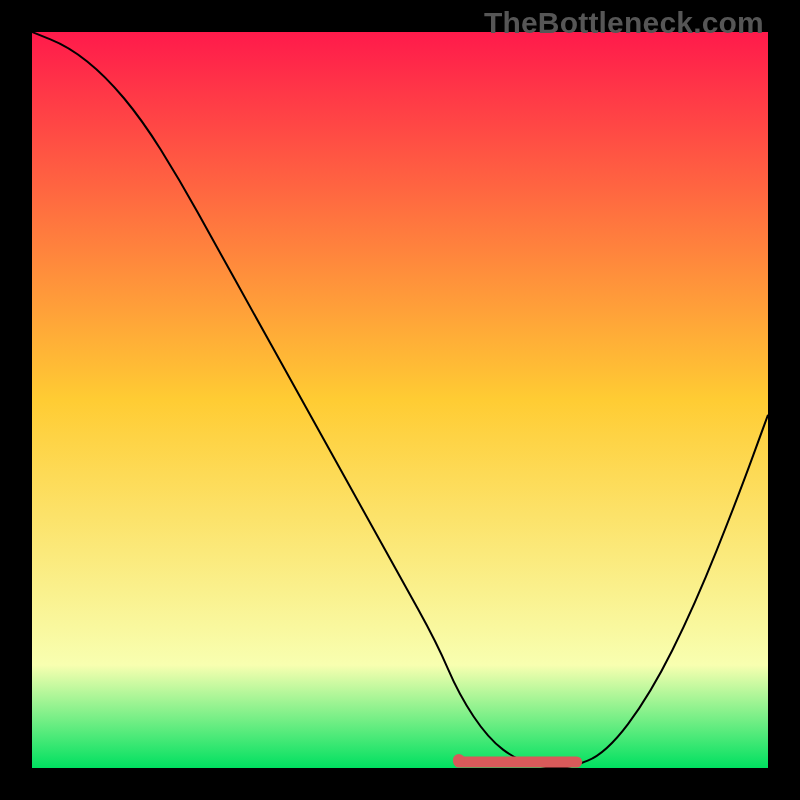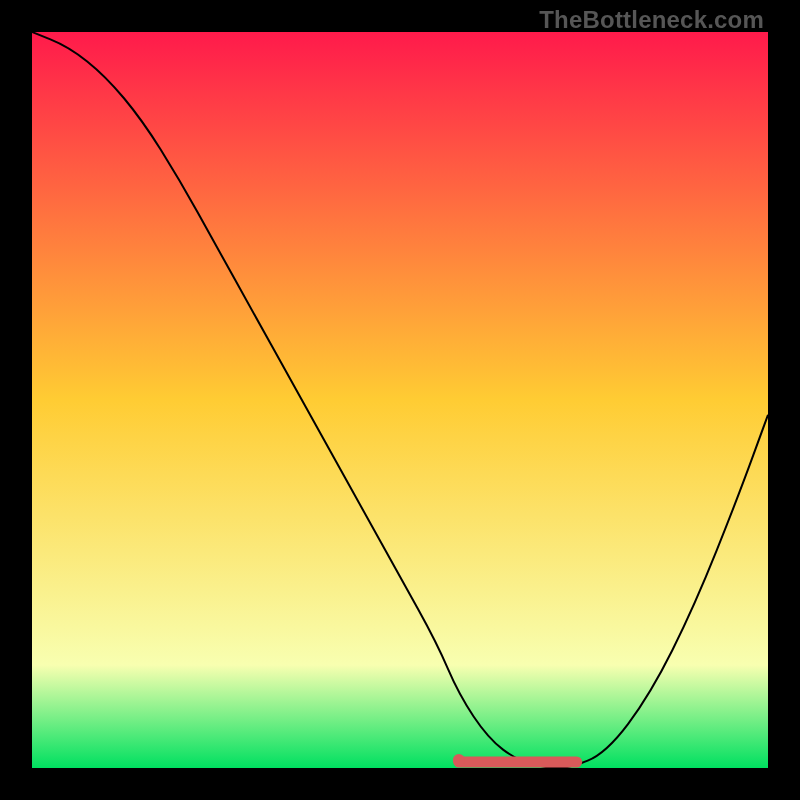--- a/index.html
+++ b/index.html
@@ -1,18 +1,18 @@
 <!DOCTYPE html>
 <html><head>
 <meta charset="utf-8">
 <style>
   html,body{margin:0;padding:0;width:800px;height:800px;overflow:hidden;background:#000;font-family:Arial,Helvetica,sans-serif}
   .frame{position:relative;width:800px;height:800px;background:#000}
   .plot{position:absolute;left:32px;top:32px;width:736px;height:736px;overflow:hidden}
-  .watermark{position:absolute;top:6px;right:36px;font-size:24px;font-weight:bold;color:#565656;letter-spacing:.2px;z-index:10}
+  .watermark{position:absolute;top:6px;right:36px;font-size:30px;font-weight:bold;color:#565656;letter-spacing:.2px;z-index:10}
 </style>
 </head>
 <body>
 
 <div class="frame">
   <div class="watermark">TheBottleneck.com</div>
   <div class="plot">
     <svg id="svg" width="736" height="736" viewBox="0 0 736 736">
       <defs>
         <linearGradient id="bg" x1="0" y1="0" x2="0" y2="1">

